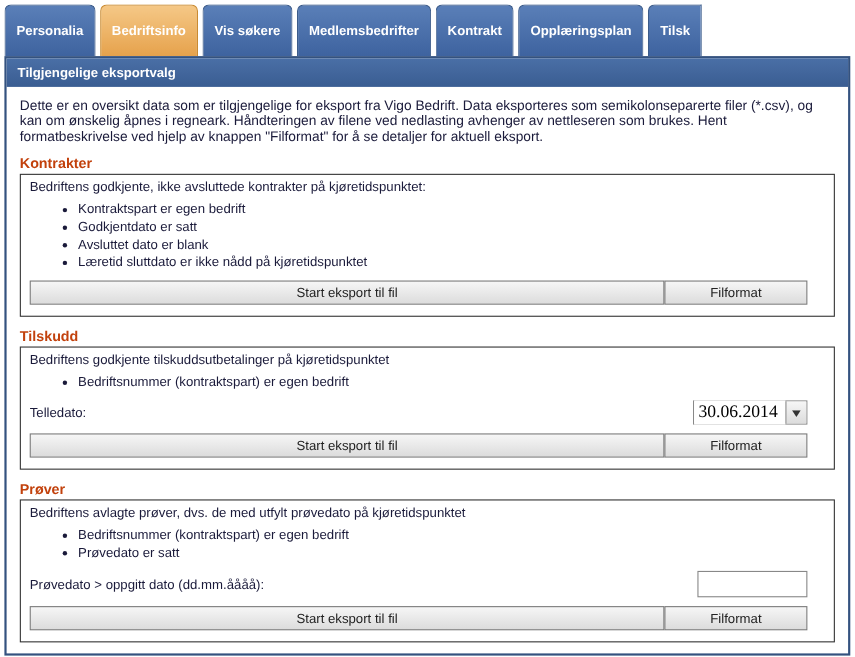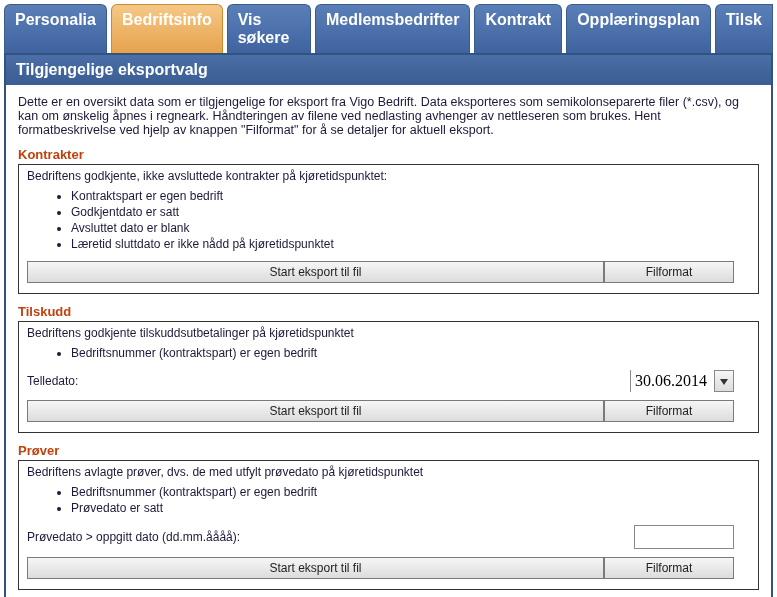--- a/index.html
+++ b/index.html
@@ -19,23 +19,23 @@
   }
   .tabs {
     display: flex;
     gap: 4px;
     padding: 4px 4px 0 4px;
     box-sizing: border-box;
   }
   .tab {
     border-top-left-radius: 6px;
     border-top-right-radius: 6px;
-    padding: 6px 10px;
+    padding: 16px 10px;
     font-weight: bold;
-    font-size: 16px;
+    font-size: 12px;
     color: #fff;
     background: linear-gradient(#5a7fb8, #3e639f);
     border: 1px solid #3b5b8a;
     border-bottom: none;
     cursor: pointer;
   }
   .tab.active {
     background: linear-gradient(#f5c887, #e6a24c);
     color: #fff;
     border-color: #c98a31;
@@ -45,21 +45,21 @@
   }
   .panel {
     border: 2px solid #34527f;
     margin: 0 4px 4px 4px;
     box-sizing: border-box;
   }
   .panel-header {
     background: linear-gradient(#4a6fa6, #3a5d92);
     color: #fff;
     font-weight: bold;
-    font-size: 16px;
+    font-size: 12px;
     padding: 6px 10px;
   }
   .panel-body {
     padding: 10px 12px;
     font-size: 12.5px;
     color: #1a1a3a;
   }
   .section-title {
     font-size: 13px;
     font-weight: bold;

